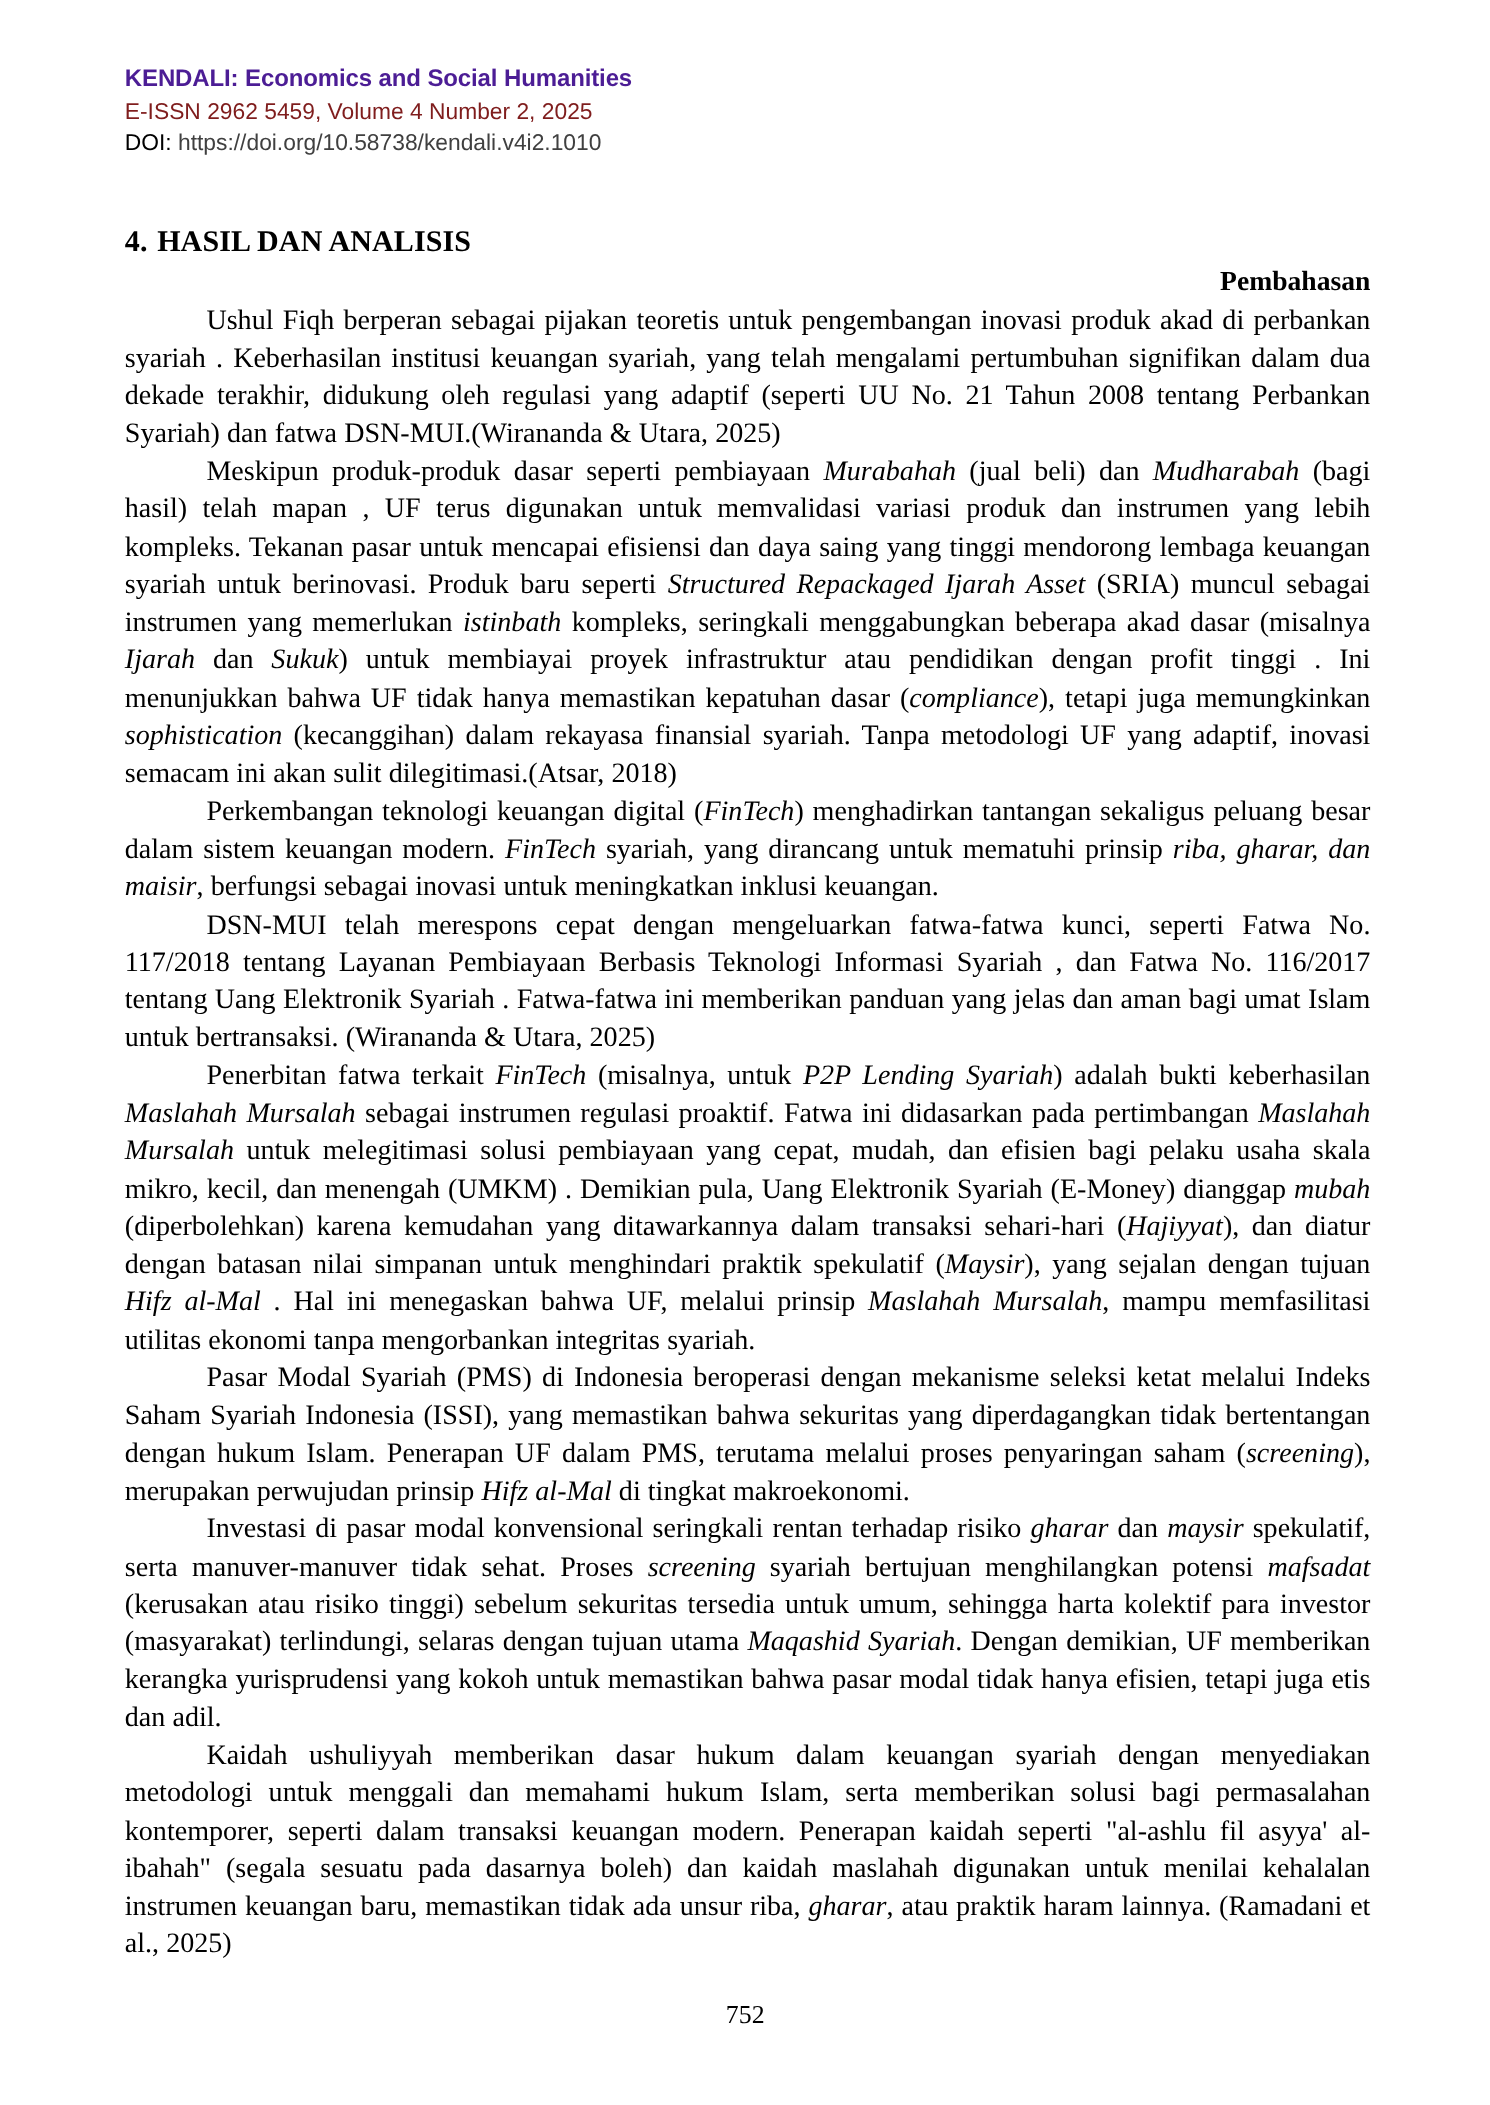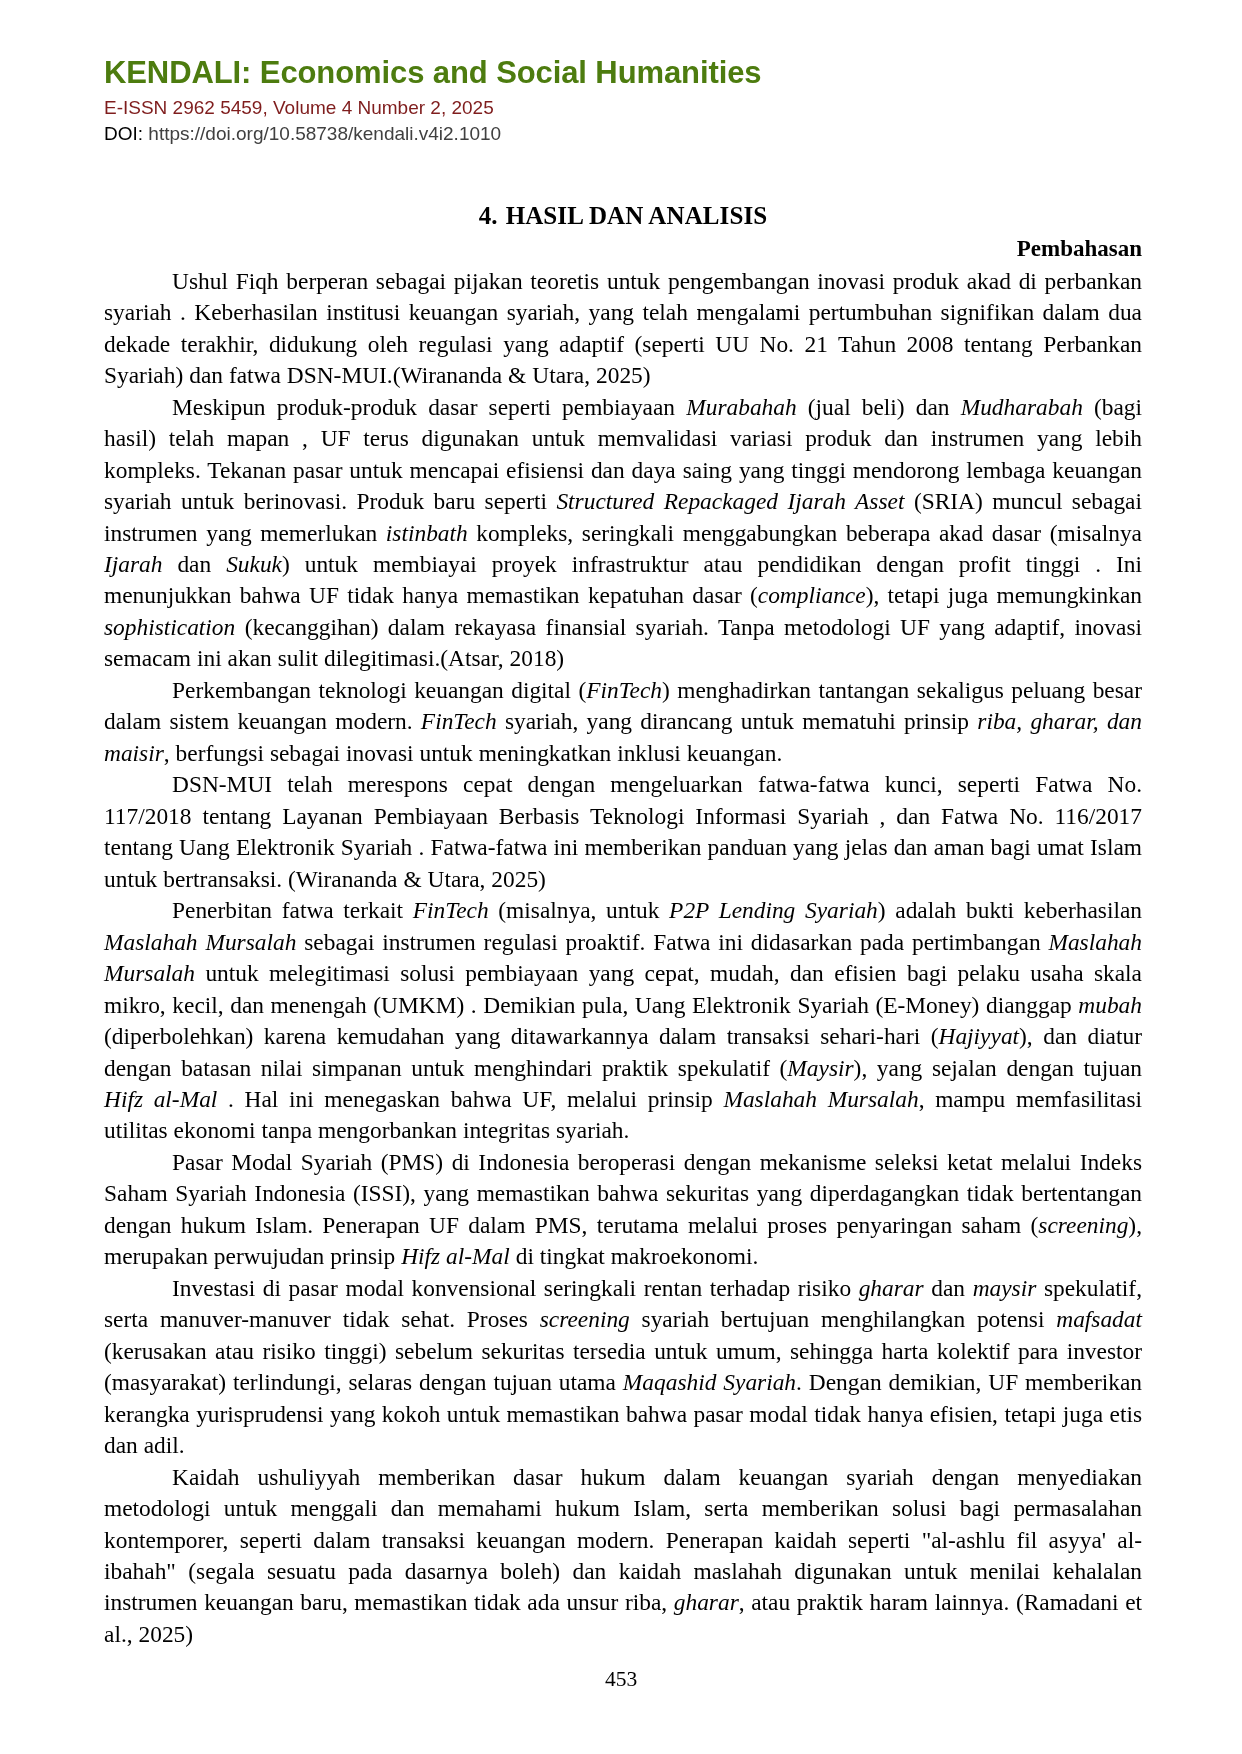--- a/index.html
+++ b/index.html
@@ -23,24 +23,24 @@
     padding: 48px 100px 0 104px;
   }
   
   .masthead {
     margin-top: 6px;
     margin-bottom: 0;
   }
   .journal-title {
     font-family: "Liberation Sans", "DejaVu Sans", sans-serif;
     font-weight: bold;
-    font-size: 31px;
+    font-size: 20px;
     line-height: 1.25;
     letter-spacing: -0.1px;
-    color: #4d7c0f;
+    color: #4c1d95;
     margin: 0;
   }
   .issn-line {
     font-family: Liberation Sans, sans-serif;
     font-size: 19px;
     line-height: 1.34;
     color: #7f1d1d;
     margin: 2px 0 0 0;
   }
   .doi-line {
@@ -55,21 +55,20 @@
     text-decoration: none;
   }
   
   .section-heading {
     font-family: "Liberation Serif", "DejaVu Serif", serif;
     font-weight: bold;
     font-size: 25px;
     line-height: 1.25;
     margin: 53px 0 0 0;
     letter-spacing: 0.1px;
-    text-align: center;
   }
   .section-heading .num {
     margin-right: 8px;
   }
   .sub-heading {
     font-family: "Liberation Serif", "DejaVu Serif", serif;
     font-weight: bold;
     font-size: 23px;
     line-height: 1.3;
     margin: 3px 0 0 0;
@@ -125,15 +124,15 @@
     <p class="para">Ushul Fiqh berperan sebagai pijakan teoretis untuk pengembangan inovasi produk akad di perbankan syariah .  Keberhasilan institusi keuangan syariah, yang telah mengalami pertumbuhan signifikan dalam dua dekade terakhir, didukung oleh regulasi yang adaptif (seperti UU No. 21 Tahun 2008  tentang Perbankan Syariah) dan fatwa DSN-MUI.(Wirananda &amp; Utara, 2025)</p>
     <p class="para">Meskipun produk-produk dasar seperti pembiayaan <i>Murabahah</i> (jual beli) dan <i>Mudharabah</i> (bagi hasil) telah mapan , UF terus digunakan untuk memvalidasi variasi produk dan instrumen yang lebih kompleks. Tekanan pasar untuk mencapai efisiensi dan daya saing yang tinggi mendorong lembaga keuangan syariah untuk berinovasi. Produk baru seperti <i>Structured Repackaged Ijarah Asset</i> (SRIA)  muncul sebagai instrumen yang memerlukan <i>istinbath</i> kompleks, seringkali menggabungkan beberapa akad dasar (misalnya <i>Ijarah</i> dan <i>Sukuk</i>) untuk membiayai proyek infrastruktur atau pendidikan dengan profit tinggi . Ini menunjukkan bahwa UF tidak hanya memastikan kepatuhan dasar (<i>compliance</i>), tetapi juga memungkinkan <i>sophistication</i> (kecanggihan) dalam rekayasa finansial syariah. Tanpa metodologi UF yang adaptif, inovasi semacam ini akan sulit dilegitimasi.(Atsar, 2018)</p>
     <p class="para">Perkembangan teknologi keuangan digital (<i>FinTech</i>) menghadirkan tantangan sekaligus peluang besar dalam sistem keuangan modern. <i>FinTech</i> syariah, yang dirancang untuk mematuhi prinsip <i>riba, gharar, dan maisir</i>, berfungsi sebagai inovasi untuk meningkatkan inklusi keuangan.</p>
     <p class="para">DSN-MUI telah merespons cepat dengan mengeluarkan fatwa-fatwa kunci, seperti Fatwa No. 117/2018 tentang Layanan Pembiayaan Berbasis Teknologi Informasi Syariah , dan Fatwa No. 116/2017 tentang Uang Elektronik Syariah . Fatwa-fatwa ini memberikan panduan yang jelas dan aman bagi umat Islam untuk bertransaksi. (Wirananda &amp; Utara, 2025)</p>
     <p class="para">Penerbitan fatwa terkait <i>FinTech</i> (misalnya, untuk <i>P2P Lending Syariah</i>) adalah bukti keberhasilan <i>Maslahah Mursalah</i> sebagai instrumen regulasi proaktif. Fatwa ini didasarkan pada pertimbangan <i>Maslahah Mursalah</i> untuk melegitimasi solusi pembiayaan yang cepat, mudah, dan efisien bagi pelaku usaha skala mikro, kecil, dan menengah (UMKM) .  Demikian pula, Uang Elektronik Syariah (E-Money) dianggap <i>mubah</i> (diperbolehkan) karena kemudahan yang ditawarkannya dalam transaksi sehari-hari (<i>Hajiyyat</i>), dan diatur dengan batasan nilai simpanan untuk menghindari praktik spekulatif (<i>Maysir</i>), yang sejalan dengan tujuan <i>Hifz al-Mal</i> . Hal ini menegaskan bahwa UF, melalui prinsip <i>Maslahah Mursalah</i>, mampu memfasilitasi utilitas ekonomi tanpa mengorbankan integritas syariah.</p>
     <p class="para">Pasar Modal Syariah (PMS) di Indonesia beroperasi dengan mekanisme seleksi ketat melalui Indeks Saham Syariah Indonesia (ISSI), yang memastikan bahwa sekuritas yang diperdagangkan tidak bertentangan dengan hukum Islam. Penerapan UF dalam PMS, terutama melalui proses penyaringan saham (<i>screening</i>), merupakan perwujudan prinsip <i>Hifz al-Mal</i> di tingkat makroekonomi.</p>
     <p class="para">Investasi di pasar modal konvensional seringkali rentan terhadap risiko <i>gharar</i> dan <i>maysir</i> spekulatif, serta manuver-manuver tidak sehat.  Proses <i>screening</i> syariah bertujuan menghilangkan potensi <i>mafsadat</i> (kerusakan atau risiko tinggi) sebelum sekuritas tersedia untuk umum, sehingga harta kolektif para investor (masyarakat) terlindungi, selaras dengan tujuan utama <i>Maqashid Syariah</i>.   Dengan demikian, UF memberikan kerangka yurisprudensi yang kokoh untuk memastikan bahwa pasar modal tidak hanya efisien, tetapi juga etis dan adil.</p>
     <p class="para">Kaidah ushuliyyah memberikan dasar hukum dalam keuangan syariah dengan menyediakan metodologi untuk menggali dan memahami hukum Islam, serta memberikan solusi bagi permasalahan kontemporer, seperti dalam transaksi keuangan modern. Penerapan kaidah seperti "al-ashlu fil asyya' al-ibahah" (segala sesuatu pada dasarnya boleh) dan kaidah maslahah digunakan untuk menilai kehalalan instrumen keuangan baru, memastikan tidak ada unsur riba, <i>gharar</i>, atau praktik haram lainnya. (Ramadani et al., 2025)</p>
   </div>
 
-  <div class="page-number">453</div>
+  <div class="page-number">752</div>
 
 </div>
 
 </body></html>

